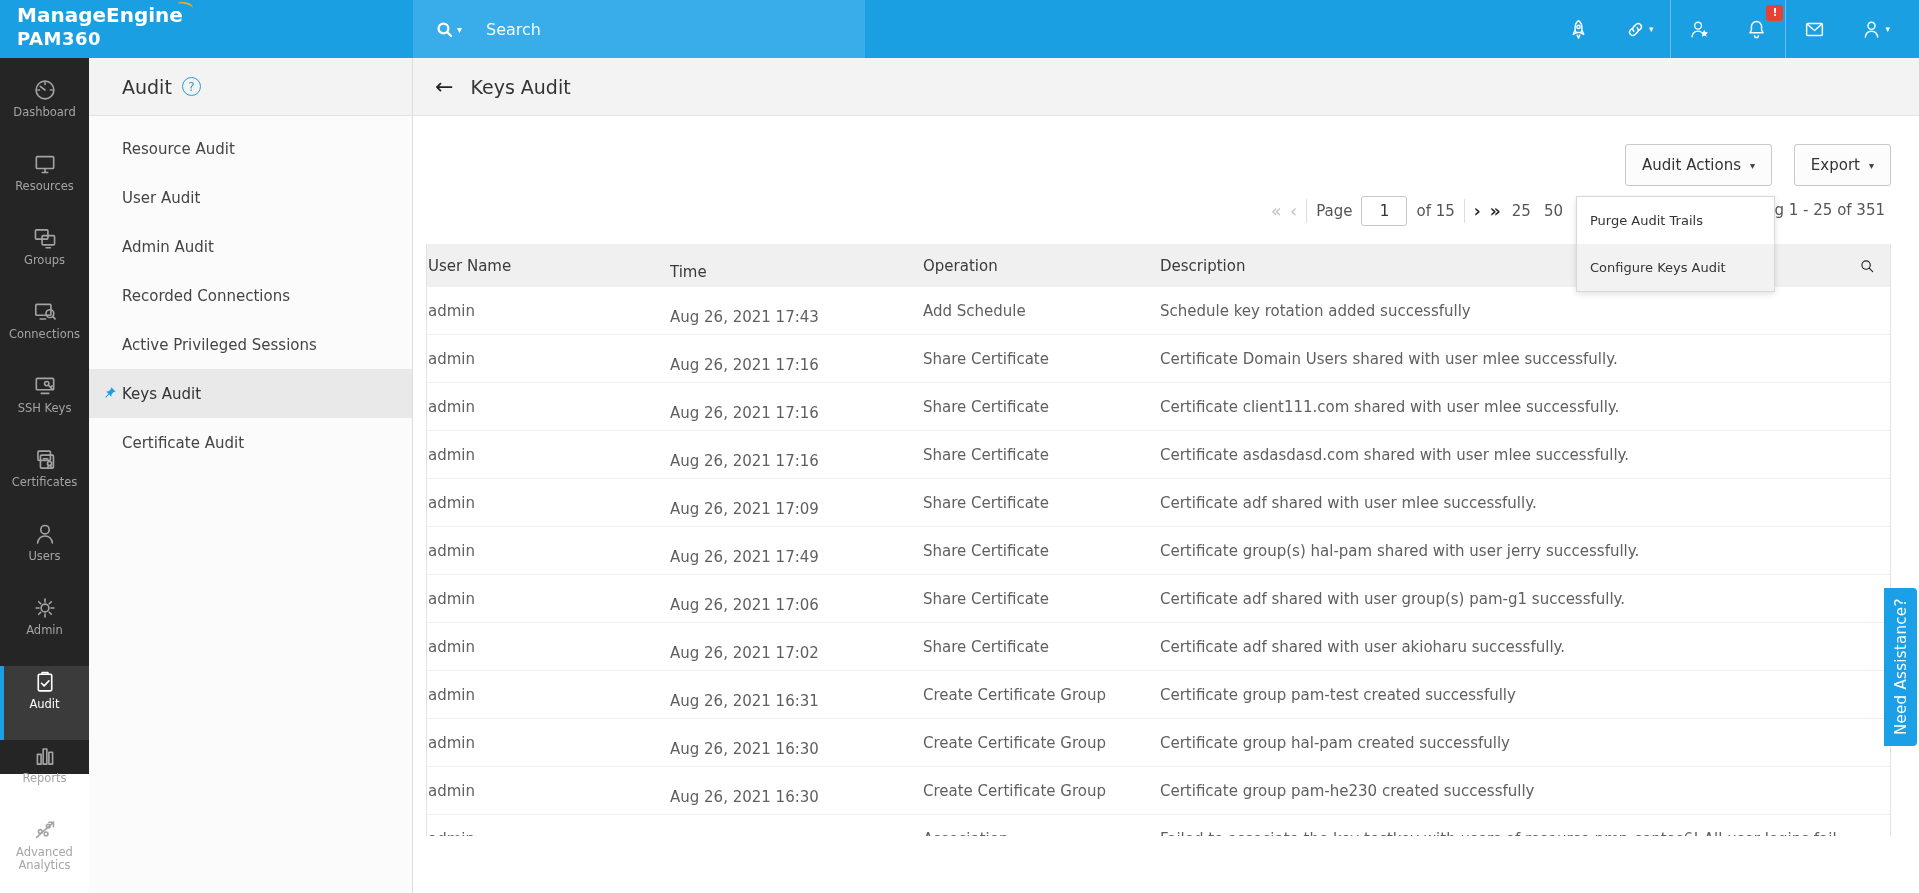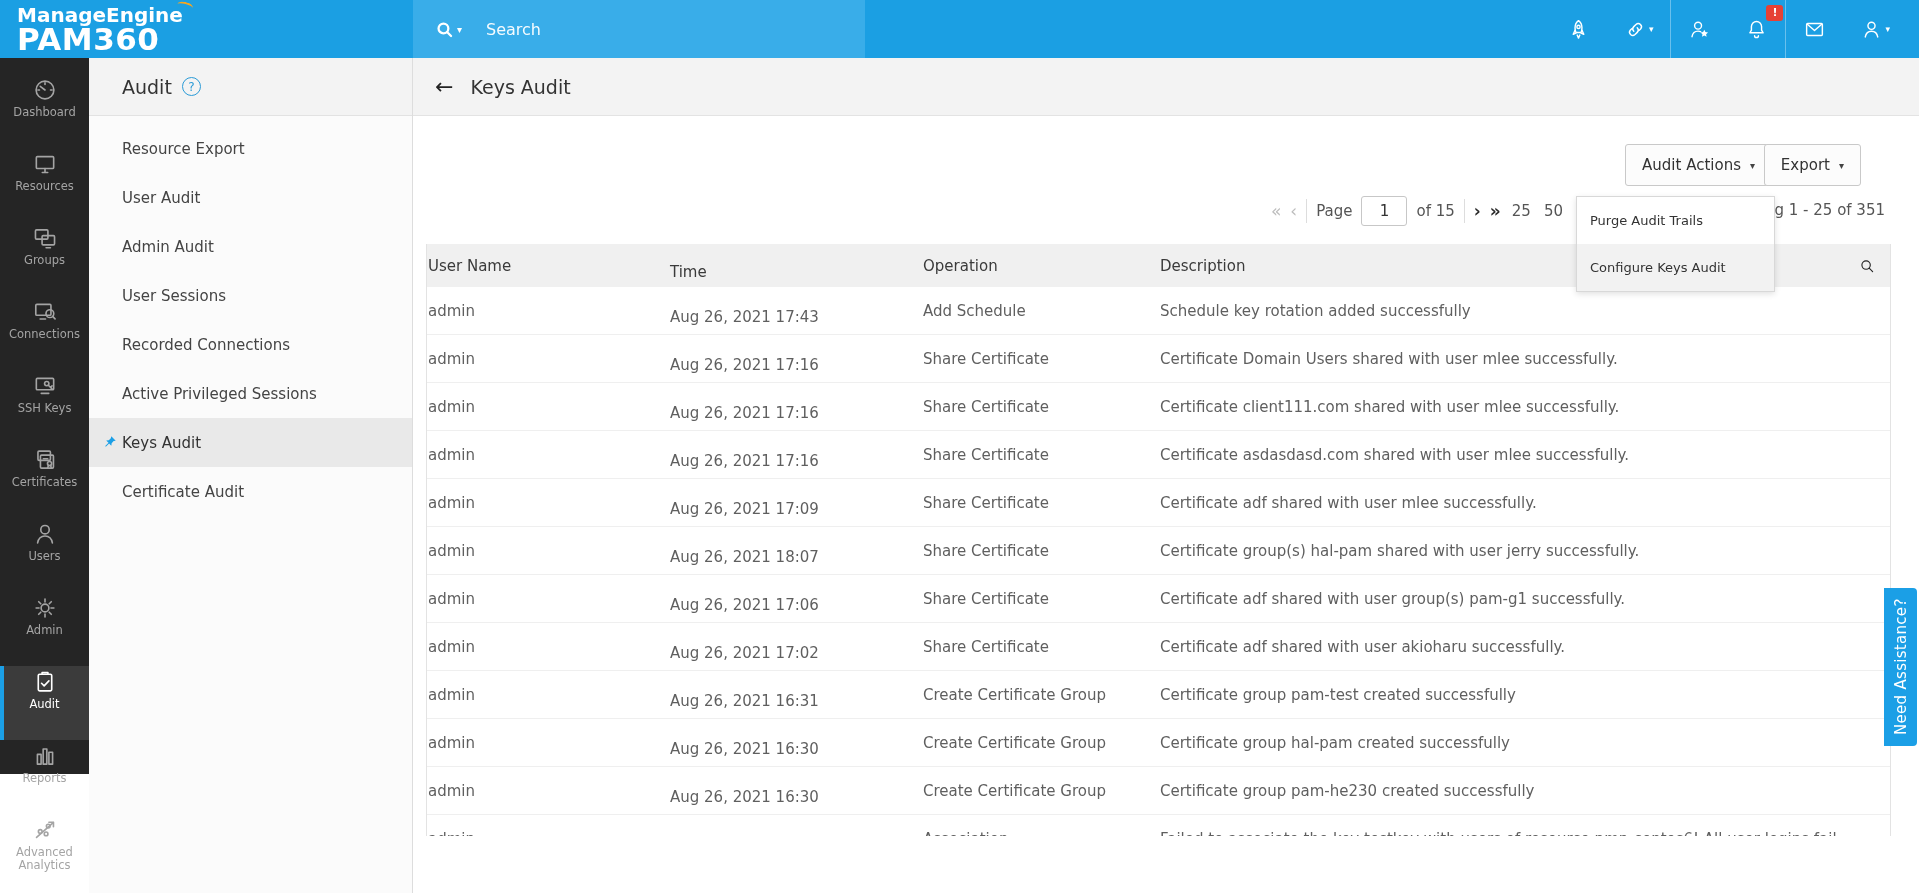--- a/index.html
+++ b/index.html
@@ -4,21 +4,21 @@
 <style>
   * { margin:0; padding:0; box-sizing:border-box; }
   body { font-family:"DejaVu Sans","Liberation Sans",sans-serif; background:#fff; }
   #app { position:relative; width:1919px; height:893px; overflow:hidden; background:#fff; }
 
   
   .topbar { position:absolute; left:0; top:0; width:1919px; height:58px; background:#1b9fe3; z-index:40; }
   .brand { position:absolute; left:17px; top:7px; color:#fff; }
   .brand-company { font-size:20px; font-weight:bold; line-height:17px; position:relative; display:inline-block; }
   .swoosh { position:absolute; right:-10px; top:-5px; width:16px; height:8px; border-top:2px solid #f5a623; border-radius:50%; transform:rotate(14deg); }
-  .brand-product { font-size:31px; font-weight:bold; line-height:26px; letter-spacing:.5px; }
+  .brand-product { font-size:18px; font-weight:bold; line-height:26px; letter-spacing:.5px; }
   .search-band { position:absolute; left:413px; top:0; width:452px; height:58px; background:#39ade9; display:flex; align-items:center; cursor:text; }
   .search-mag { width:21px; height:21px; margin-left:21px; color:#fff; }
   .search-mag .ic { stroke-width:2.6; }
   .search-caret { color:#fff; font-size:10px; margin-left:2px; }
   .search-ph { color:rgba(255,255,255,.95); font-size:16px; margin-left:24px; }
   .top-icons { position:absolute; right:12px; top:0; height:58px; display:flex; align-items:center; }
   .tbi { position:relative; height:58px; display:flex; align-items:center; padding:0 17px; color:#fff; cursor:pointer; }
   .tbi.divided { border-left:1px solid rgba(255,255,255,.35); }
   .tbi-ic { width:23px; height:23px; display:block; }
   .tbi-caret { font-size:9px; margin-left:2px; }
@@ -44,21 +44,21 @@
 
   
   .main { position:absolute; left:413px; top:58px; width:1506px; height:835px; background:#fff; }
   .main-header { height:58px; background:#f3f3f3; border-bottom:1px solid #e3e3e3; display:flex; align-items:center; }
   .back-arrow { font-size:22px; color:#222; margin-left:22px; cursor:pointer; line-height:1; }
   .page-title { font-size:19px; color:#333; margin-left:17px; }
 
   .btn { position:absolute; top:86px; height:42px; background:#fcfcfc; border:1px solid #c9c9c9; border-radius:3px; font-size:15px; color:#333; display:flex; align-items:center; padding:0 16px; cursor:pointer; font-family:inherit; }
   .btn .caret { font-size:10px; color:#444; margin-left:9px; }
   .btn-audit-actions { right:147px; }
-  .btn-export { right:58px; }
+  .btn-export { right:28px; }
 
   .pagination { position:absolute; top:133px; right:354px; height:40px; display:flex; align-items:center; font-size:15px; color:#555; gap:9px; }
   .pg-arrow { font-size:17px; cursor:pointer; line-height:1; }
   .pg-dis { color:#bdbdbd; }
   .pg-en { color:#2b2b2b; font-weight:bold; }
   .vr { width:1px; height:24px; background:#ddd; }
   .pg-input { width:46px; height:30px; border:1px solid #c7c7c7; border-radius:3px; text-align:center; font-size:15px; color:#333; font-family:inherit; }
   .pg-size { cursor:pointer; padding:0 2px; }
   .showing { position:absolute; top:143px; right:34px; font-size:15px; color:#555; }
 
@@ -346,33 +346,29 @@
   </nav>
 
   <aside class="snav">
     <div class="snav-header">
       <span class="snav-title">Audit</span>
       <span class="help-badge">?</span>
     </div>
     <div class="snav-list">
       <div class="smenu-item">
 
-          <span>Resource Export</span>
+          <span>Resource Audit</span>
         </div>
         <div class="smenu-item">
 
           <span>User Audit</span>
         </div>
         <div class="smenu-item">
 
           <span>Admin Audit</span>
-        </div>
-        <div class="smenu-item">
-
-          <span>User Sessions</span>
         </div>
         <div class="smenu-item">
 
           <span>Recorded Connections</span>
         </div>
         <div class="smenu-item">
 
           <span>Active Privileged Sessions</span>
         </div>
         <div class="smenu-item selected">
@@ -467,21 +463,21 @@
             <div class="cell">Certificate asdasdasd.com shared with user mlee successfully.</div>
           </div>
           <div class="trow">
             <div class="cell">admin</div>
             <div class="cell">Aug 26, 2021 17:09</div>
             <div class="cell">Share Certificate</div>
             <div class="cell">Certificate adf shared with user mlee successfully.</div>
           </div>
           <div class="trow">
             <div class="cell">admin</div>
-            <div class="cell">Aug 26, 2021 18:07</div>
+            <div class="cell">Aug 26, 2021 17:49</div>
             <div class="cell">Share Certificate</div>
             <div class="cell">Certificate group(s) hal-pam shared with user jerry successfully.</div>
           </div>
           <div class="trow">
             <div class="cell">admin</div>
             <div class="cell">Aug 26, 2021 17:06</div>
             <div class="cell">Share Certificate</div>
             <div class="cell">Certificate adf shared with user group(s) pam-g1 successfully.</div>
           </div>
           <div class="trow">

